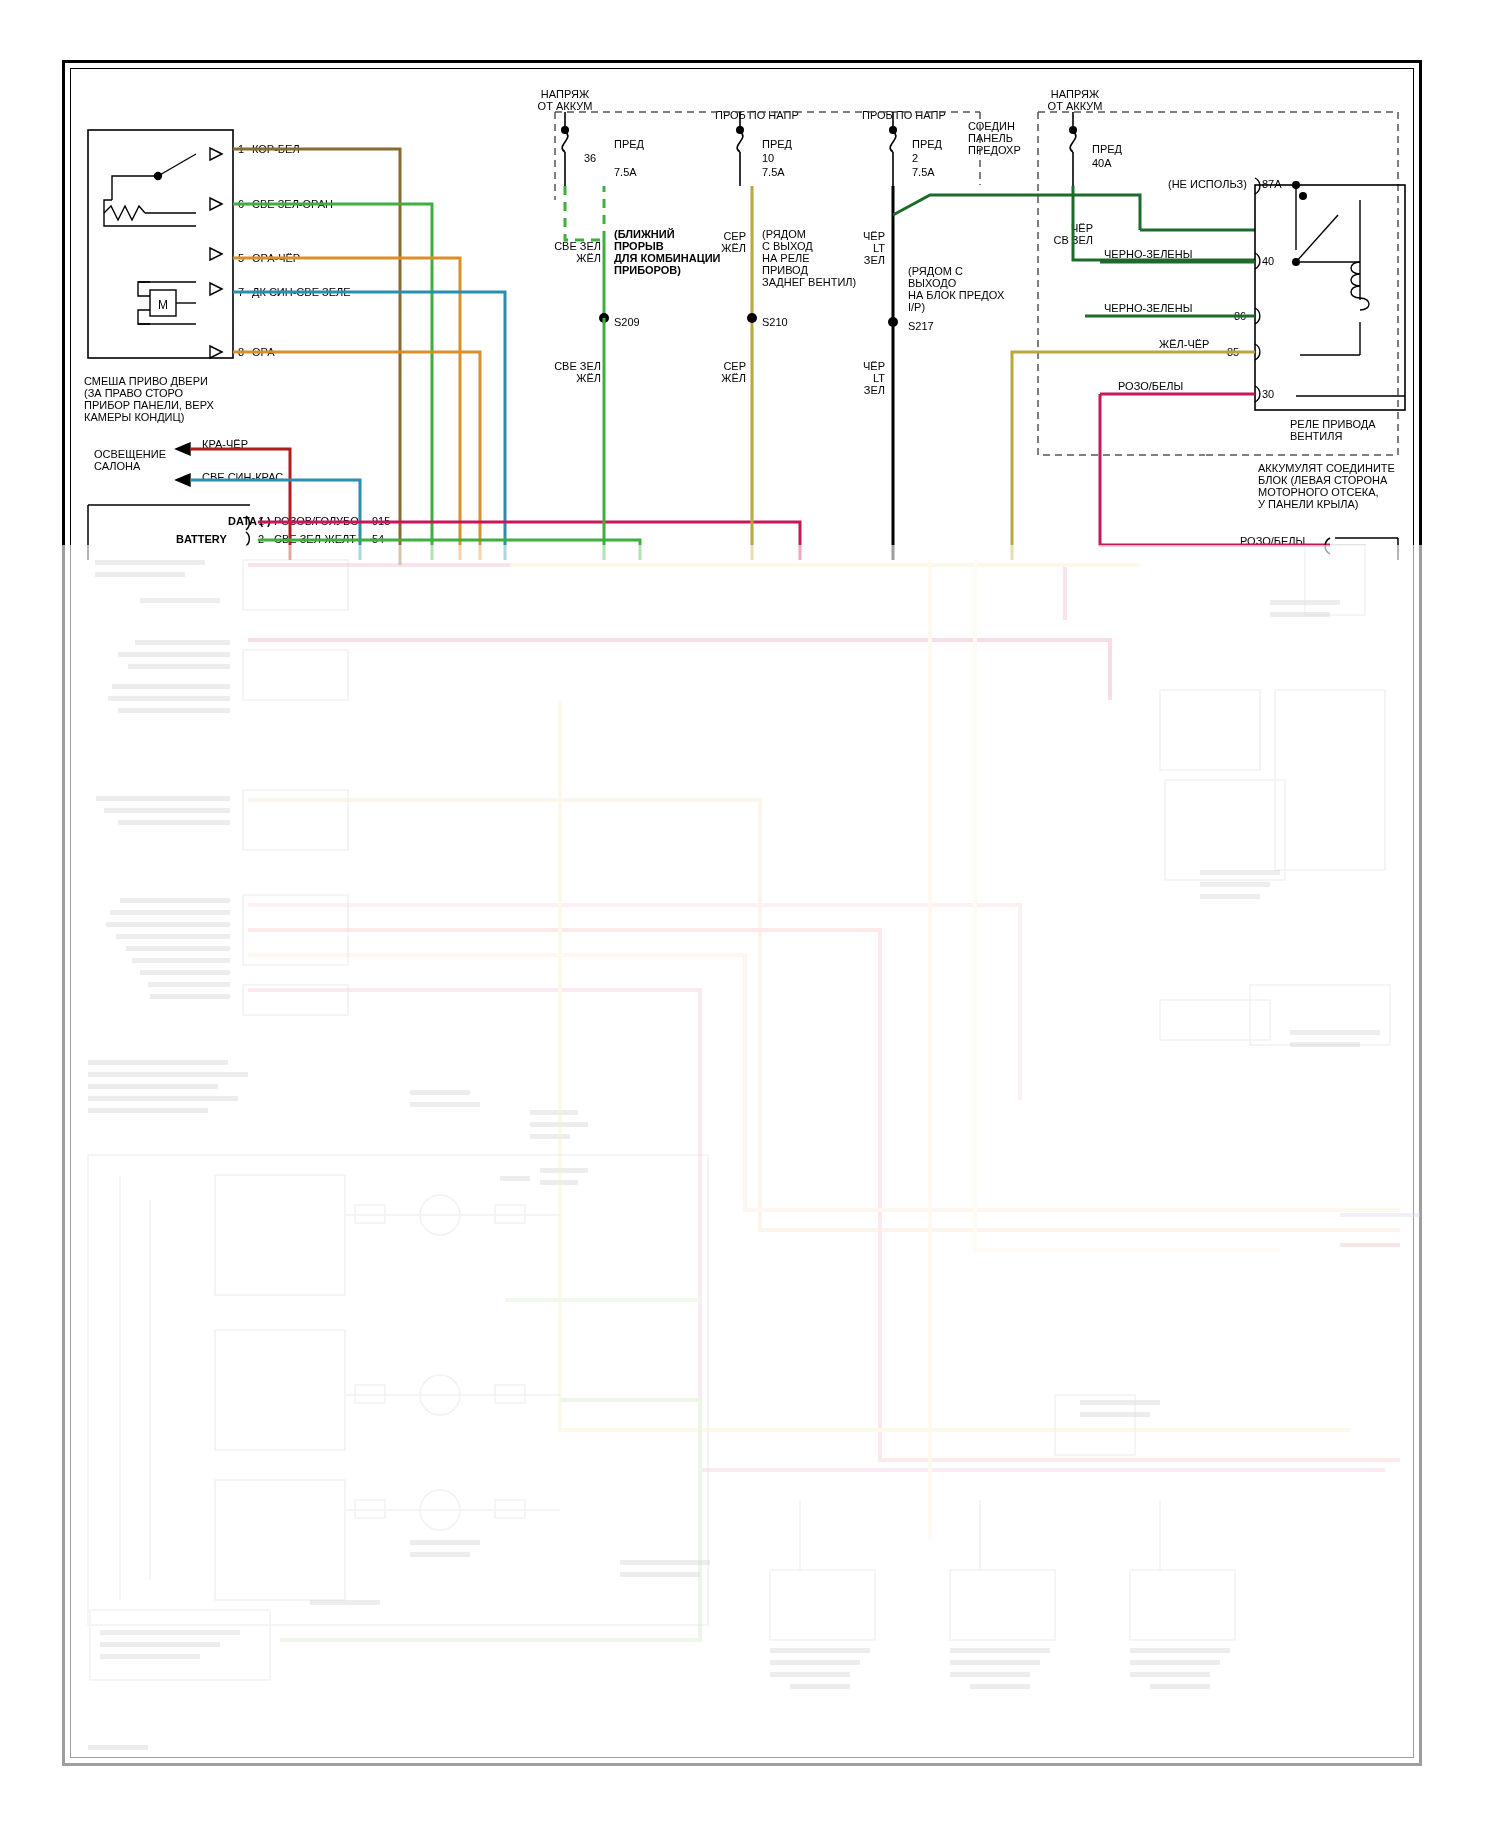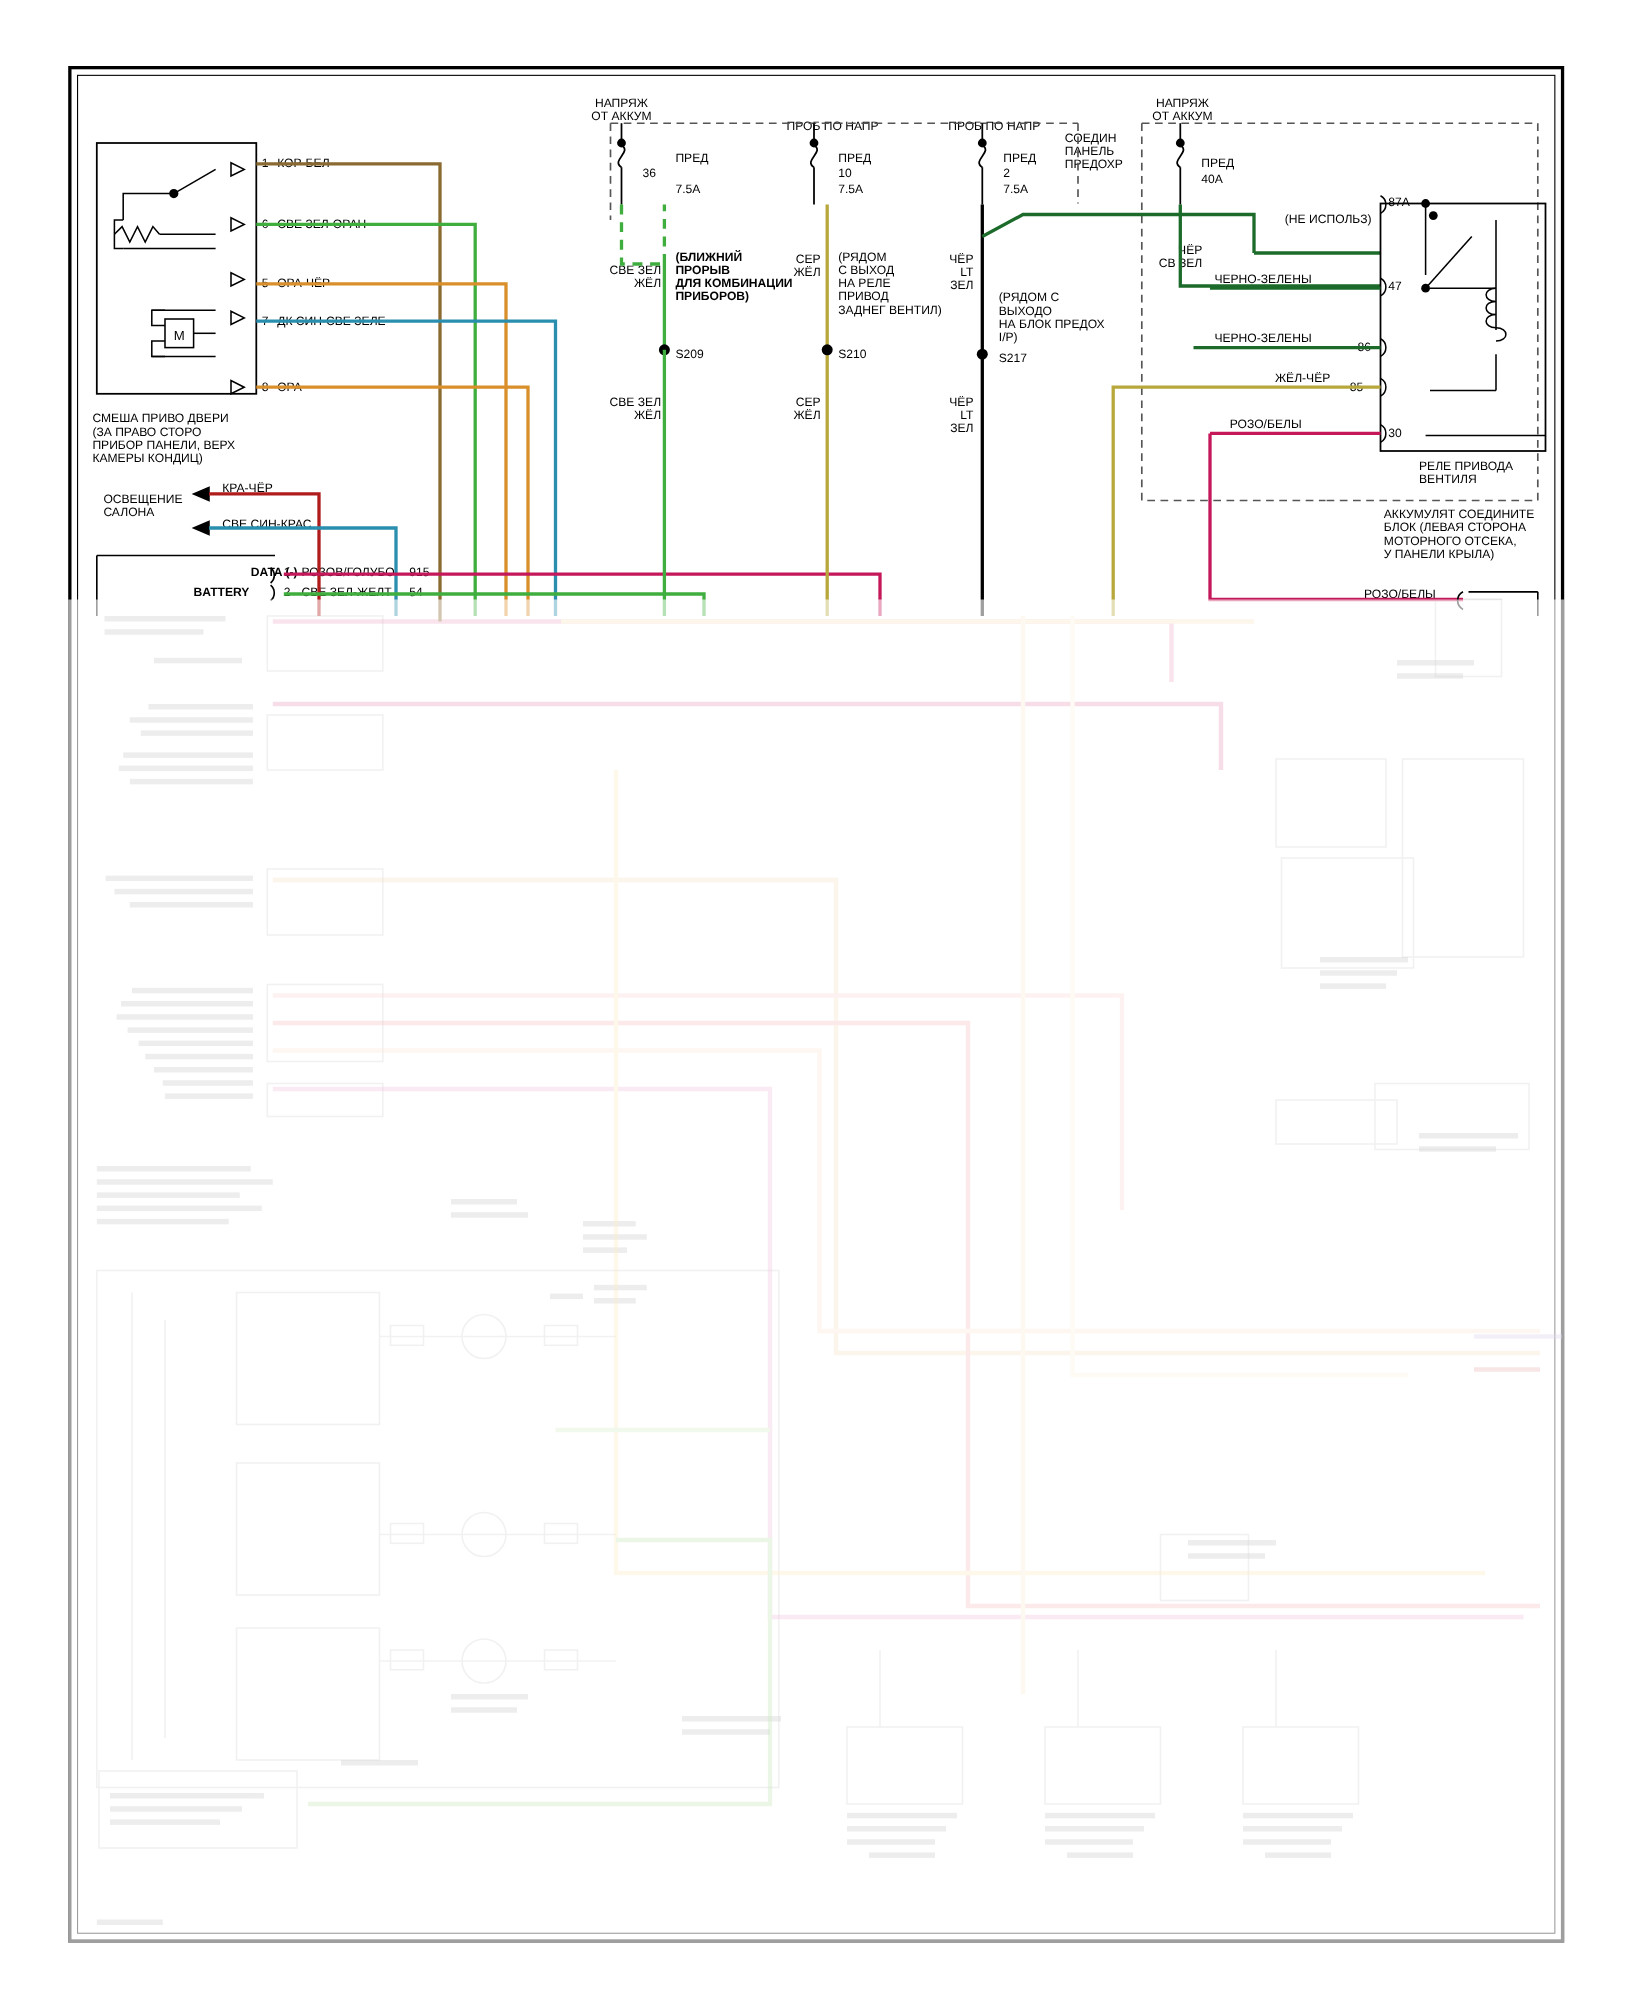--- a/index.html
+++ b/index.html
@@ -357,23 +357,23 @@
 ПАНЕЛЬ
 ПРЕДОХР</div>
 
   <div class="lbl" style="left:1030px; top:88px; text-align:center; width:90px;">НАПРЯЖ
 ОТ АККУМ</div>
   <div class="lbl" style="left:1092px; top:143px;">ПРЕД</div>
   <div class="lbl" style="left:1092px; top:157px;">40А</div>
   <div class="lbl" style="left:1038px; top:222px; width:55px; text-align:right;">ЧЁР
 СВ ЗЕЛ</div>
 
-  <div class="lbl" style="left:1168px; top:194px;">(НЕ ИСПОЛЬЗ)</div>
+  <div class="lbl" style="left:1168px; top:178px;">(НЕ ИСПОЛЬЗ)</div>
   <div class="lbl" style="left:1262px; top:178px;">87А</div>
-  <div class="lbl" style="left:1262px; top:255px;">47</div>
+  <div class="lbl" style="left:1262px; top:255px;">40</div>
   <div class="lbl" style="left:1234px; top:310px;">86</div>
   <div class="lbl" style="left:1227px; top:346px;">85</div>
   <div class="lbl" style="left:1262px; top:388px;">30</div>
 
   <div class="lbl" style="left:1104px; top:248px;">ЧЕРНО-ЗЕЛЕНЫ</div>
   <div class="lbl" style="left:1104px; top:302px;">ЧЕРНО-ЗЕЛЕНЫ</div>
   <div class="lbl" style="left:1140px; top:338px;margin-left:19px;">ЖЁЛ-ЧЁР</div>
   <div class="lbl" style="left:1118px; top:380px;">РОЗО/БЕЛЫ</div>
 
   <div class="lbl" style="left:1290px; top:418px; width:120px;">РЕЛЕ ПРИВОДА

